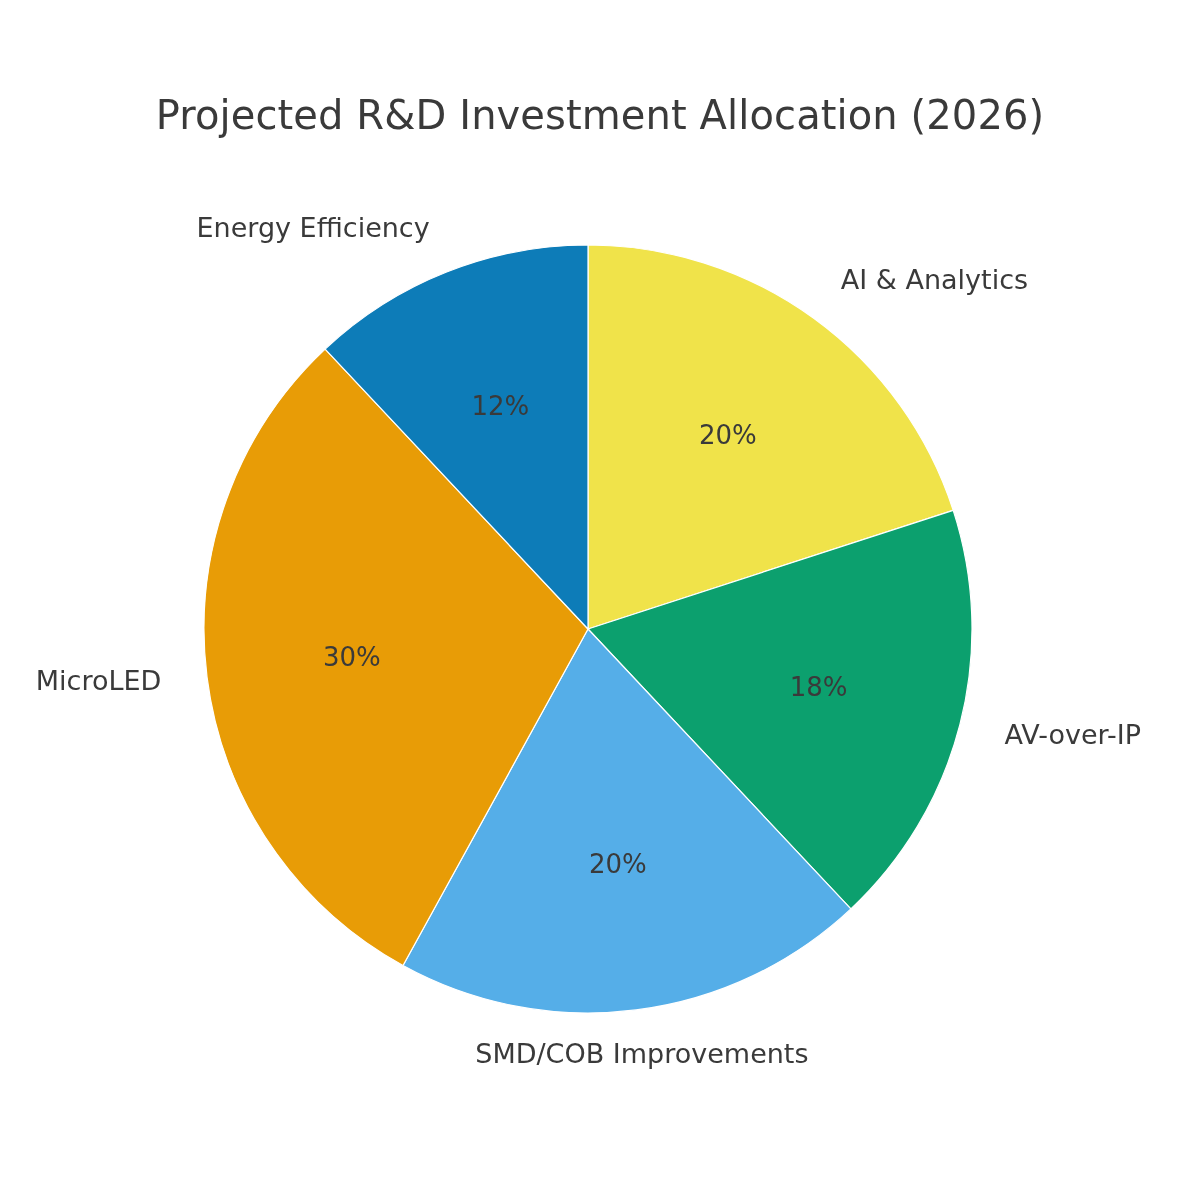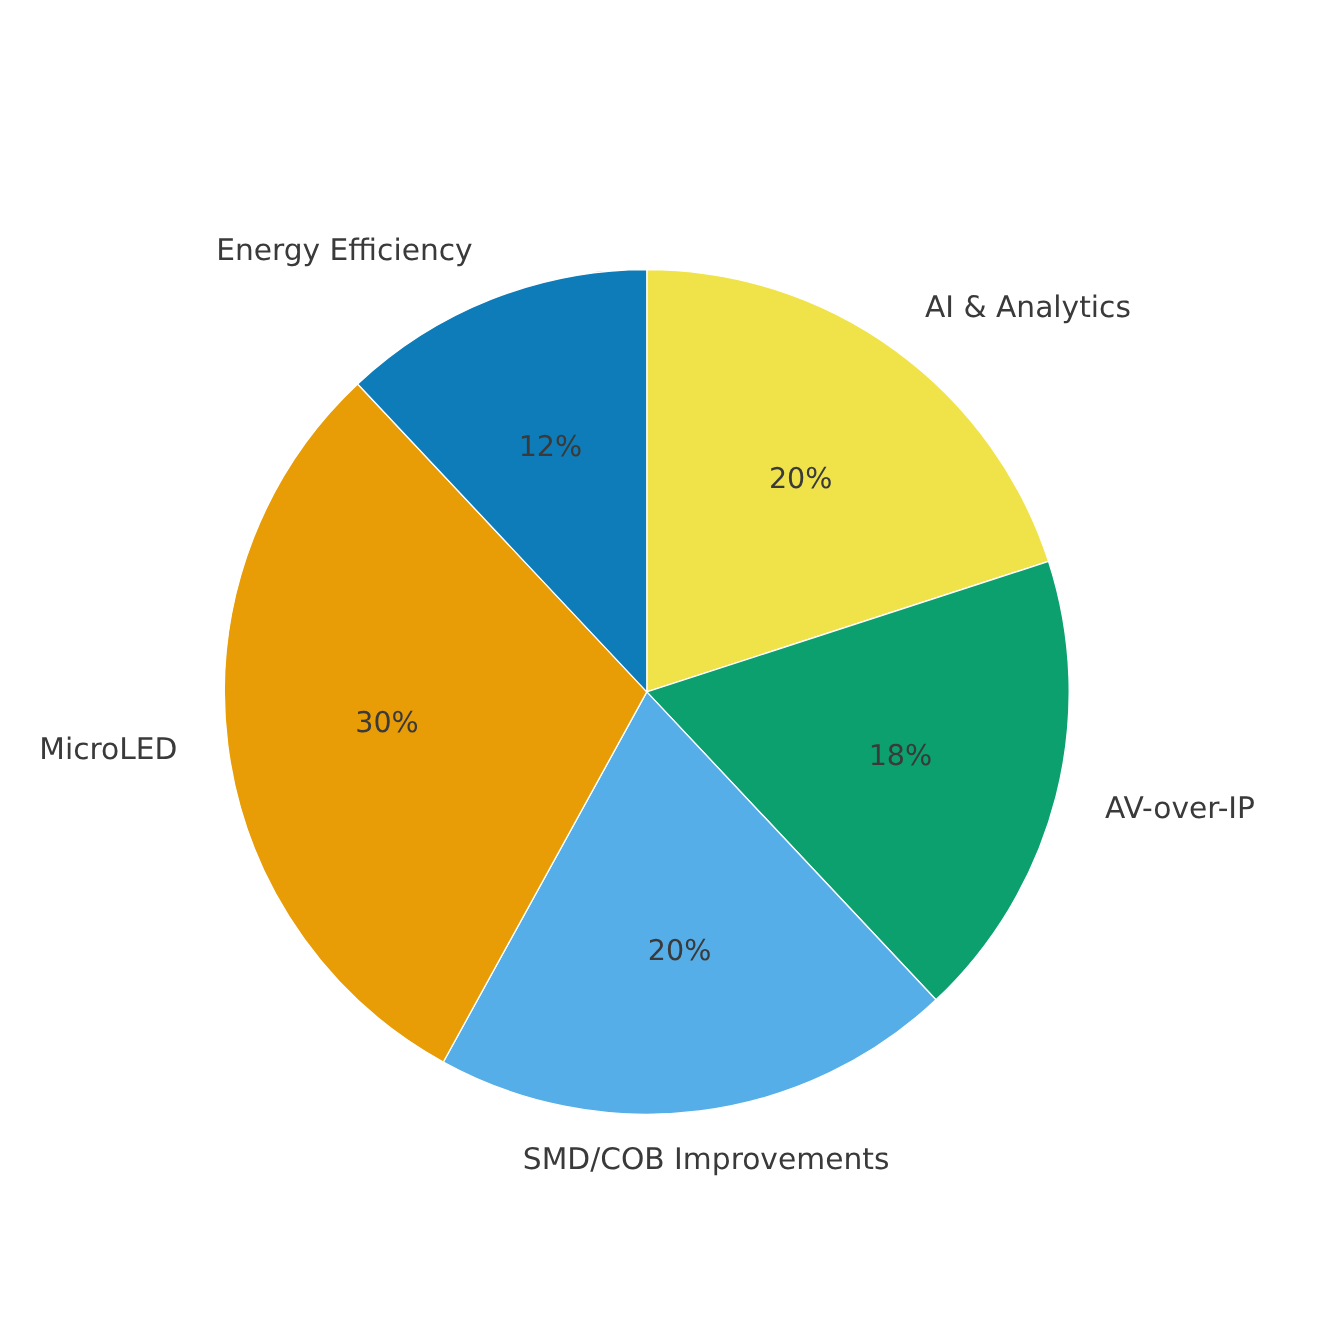--- a/index.html
+++ b/index.html
@@ -51,20 +51,21 @@
     font-size: 27px;
     fill: #3a3a3a;
     dominant-baseline: middle;
   }
 </style>
 </head>
 <body>
 
 <div id="figure">
 
+  <div id="chart-title">Projected R&amp;D Investment Allocation (2026)</div>
 
   <svg id="pie-svg" viewBox="0 0 1200 1200">
     <g id="slices-group">
         <path d="M 588 629 L 588.00 245.00 A 384 384 0 0 1 953.21 510.34 Z" fill="#f0e34a" class="pie-slice"></path>
         <path d="M 588 629 L 953.21 510.34 A 384 384 0 0 1 850.87 908.92 Z" fill="#0ca06e" class="pie-slice"></path>
         <path d="M 588 629 L 850.87 908.92 A 384 384 0 0 1 403.01 965.50 Z" fill="#55aee8" class="pie-slice"></path>
         <path d="M 588 629 L 403.01 965.50 A 384 384 0 0 1 325.13 349.08 Z" fill="#e89c06" class="pie-slice"></path>
         <path d="M 588 629 L 325.13 349.08 A 384 384 0 0 1 588.00 245.00 Z" fill="#0d7cb8" class="pie-slice"></path>
       </g>
     <g id="pct-labels-group">

